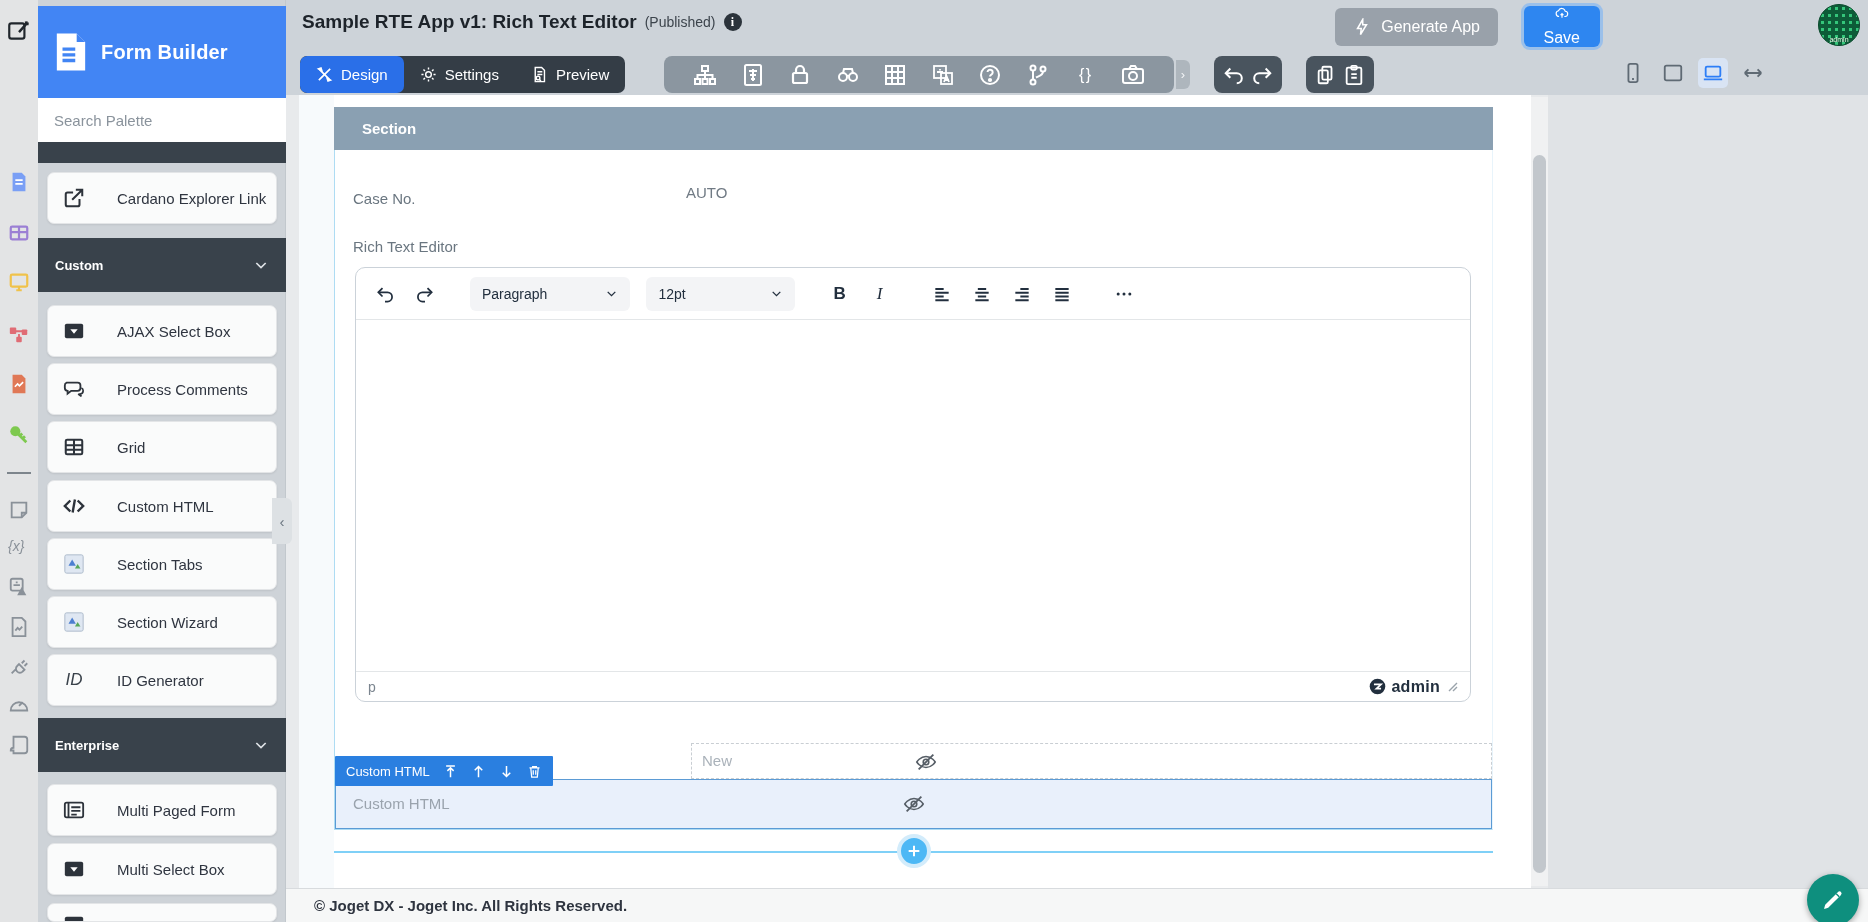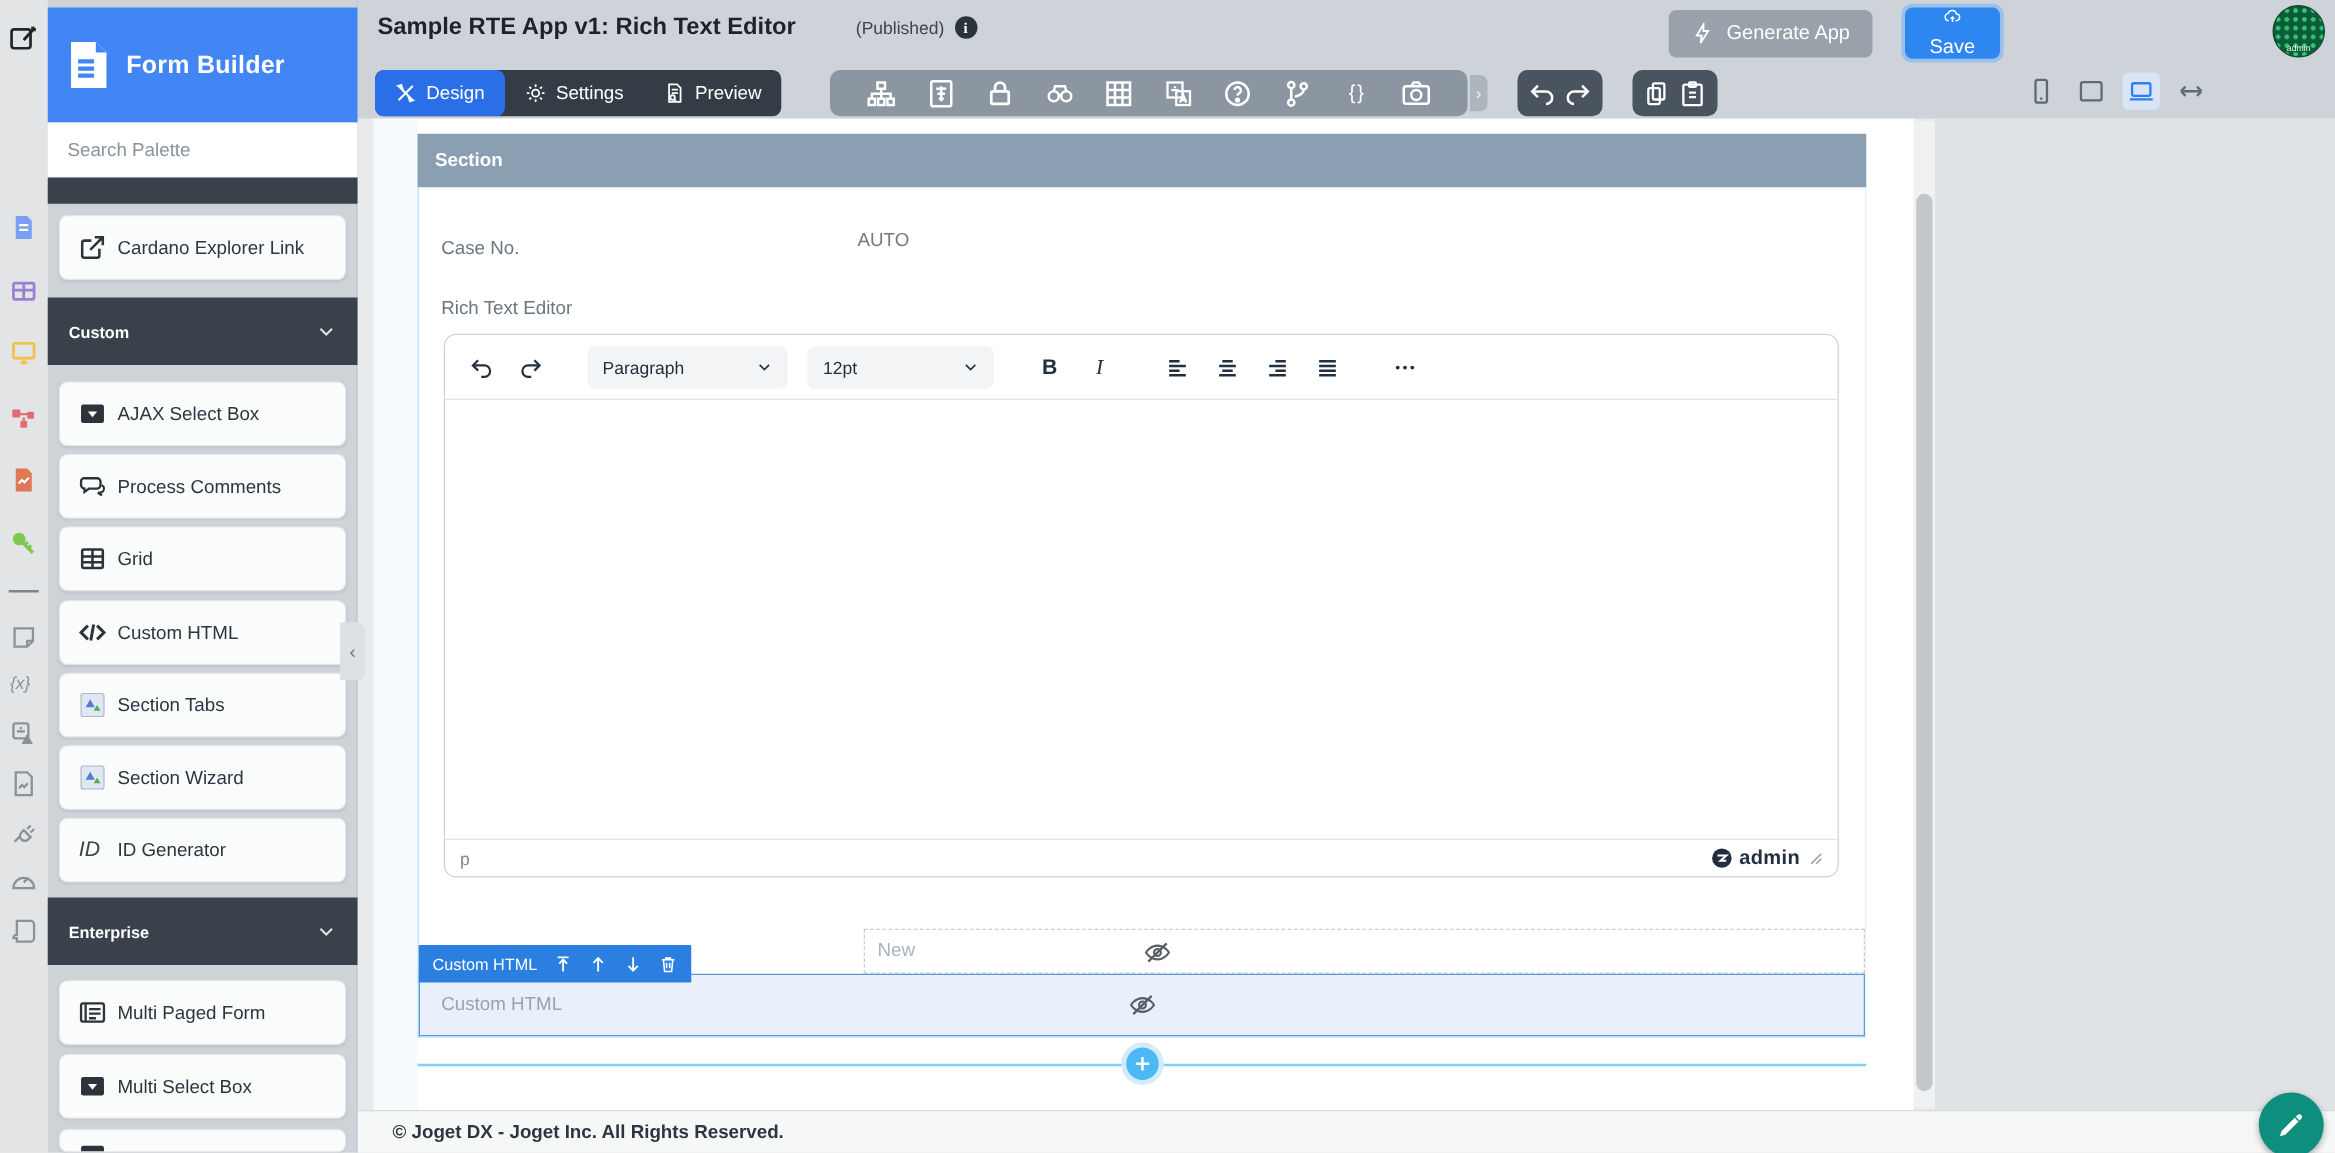--- a/index.html
+++ b/index.html
@@ -25,32 +25,32 @@
     background:#fff; border:none; outline:none; padding:0 16px; font-size:15px;
     color:#454d55; font-family:"Liberation Sans",sans-serif; }
   .pal-search::placeholder { color:#8a939c; }
   .pal-darkbar { position:absolute; left:0; top:142px; width:248px; height:21px; background:#39424b; }
   .pcat { position:absolute; left:0; width:248px; height:54px; background:#39424b;
     color:#fff; display:flex; align-items:center; padding:0 17px; cursor:pointer; }
   .pcat .lbl { font-size:13px; font-weight:bold; flex:1; }
   .pcat .chev { width:16px; height:16px; color:#dfe3e7; }
   .card { position:absolute; left:9px; width:230px; height:52px; background:#fafbfb;
     border:1px solid #e3e5e7; border-radius:7px; box-shadow:0 1px 2px rgba(0,0,0,.08);
-    display:flex; align-items:center; gap:9px; padding:0 15px; cursor:grab; }
+    display:flex; align-items:center; gap:32px; padding:0 15px; cursor:grab;text-align:center; }
   .card .ci { width:22px; height:22px; color:#2d333b; flex:none; }
   .card .cl { font-size:15px; color:#2f3540; white-space:nowrap; }
   .collapse-handle { position:absolute; left:272px; top:498px; width:20px; height:46px;
     background:#dde1e4; border-radius:0 6px 6px 0; color:#6b7680; display:flex;
     align-items:center; justify-content:center; font-size:15px; z-index:25; cursor:pointer; }
 
   
   .header { position:absolute; left:286px; top:0; right:0; height:95px; background:#cdd3d9; }
   .app-title-row { position:absolute; left:16px; top:11px; display:flex; align-items:center; gap:8px; }
   .app-title { font-size:19px; font-weight:bold; color:#1d232a; }
-  .app-status { font-size:14px; color:#3c444c;margin-left:40px; }
+  .app-status { font-size:14px; color:#3c444c; }
   .info-dot { width:18px; height:18px; border-radius:50%; background:#2b333b; color:#fff;
     font-size:12px; font-weight:bold; display:flex; align-items:center; justify-content:center;
     font-family:"Liberation Serif",serif; cursor:pointer; }
   .tabs { position:absolute; left:14px; top:56px; height:37px; background:#343d46;
     border-radius:7px; display:flex; align-items:stretch; overflow:hidden; }
   .tab { display:flex; align-items:center; gap:8px; padding:0 16px; color:#fff;
     font-size:15px; cursor:pointer; }
   .tab.active { background:#2a6fe8; border-radius:7px; }
   .tab .ti { width:17px; height:17px; color:#fff; }
   .mtoolbar { position:absolute; left:378px; top:56px; height:37px; width:510px;
@@ -87,21 +87,21 @@
   .content { position:absolute; left:286px; top:95px; right:0; bottom:0; background:#e8eaec; }
   .page { position:absolute; left:13px; top:0; width:1232px; bottom:34px; background:#fff; }
   .gutter { position:absolute; left:0; top:0; width:35px; bottom:0; background:#f7fafc; }
   .vscroll { position:absolute; left:1245px; top:2px; width:17px; bottom:36px; background:#f0f1f2; }
   .vscroll .thumb { position:absolute; left:2px; top:58px; width:13px; height:718px;
     background:#c2c7cc; border-radius:7px; }
   .rightpane { position:absolute; left:1262px; right:0; top:0; bottom:34px; background:#e0e3e6; }
 
   .section { position:absolute; left:35px; top:12px; width:1159px; }
   .sec-head { height:43px; background:#8aa0b2; color:#fff; font-size:15px; font-weight:bold;
-    display:flex; align-items:center; padding-left:14px; cursor:pointer; }
+    display:flex; align-items:center; padding-left:28px; cursor:pointer; }
   .sec-body { background:#fff; border-left:1px solid #aedcf3; border-right:1px solid #e8f4fb;
     border-bottom:1px solid #aedcf3; padding-top:40px; position:relative; }
   .frow { position:relative; height:26px; margin-bottom:22px; }
   .flabel { position:absolute; left:18px; top:0; font-size:15px; color:#6a7680; }
   .fvalue { position:absolute; left:351px; top:-6px; font-size:15px; color:#707a84; }
 
   
   .rte-label { margin:12px 0 12px 18px; font-size:15px; color:#6a7680; }
   .tiny { margin:0 21px 0 20px; height:435px; border:1px solid #cbd2d9; border-radius:10px;
     background:#fff; display:flex; flex-direction:column; overflow:hidden; }

